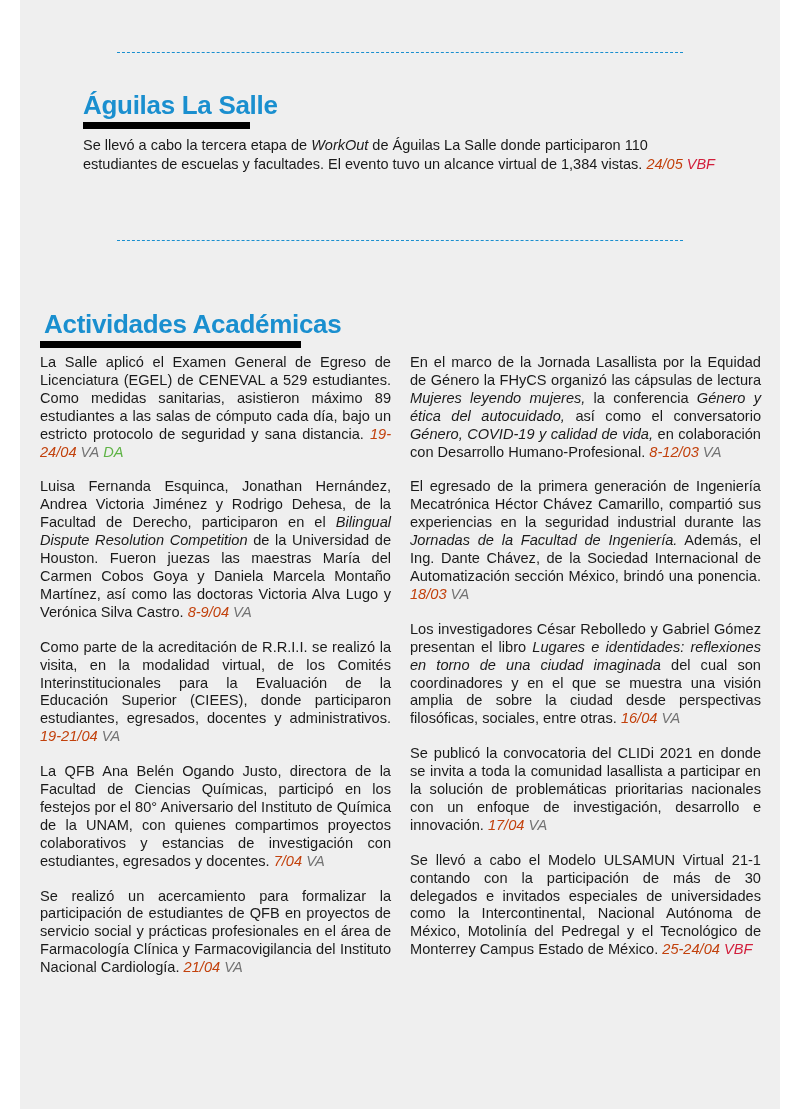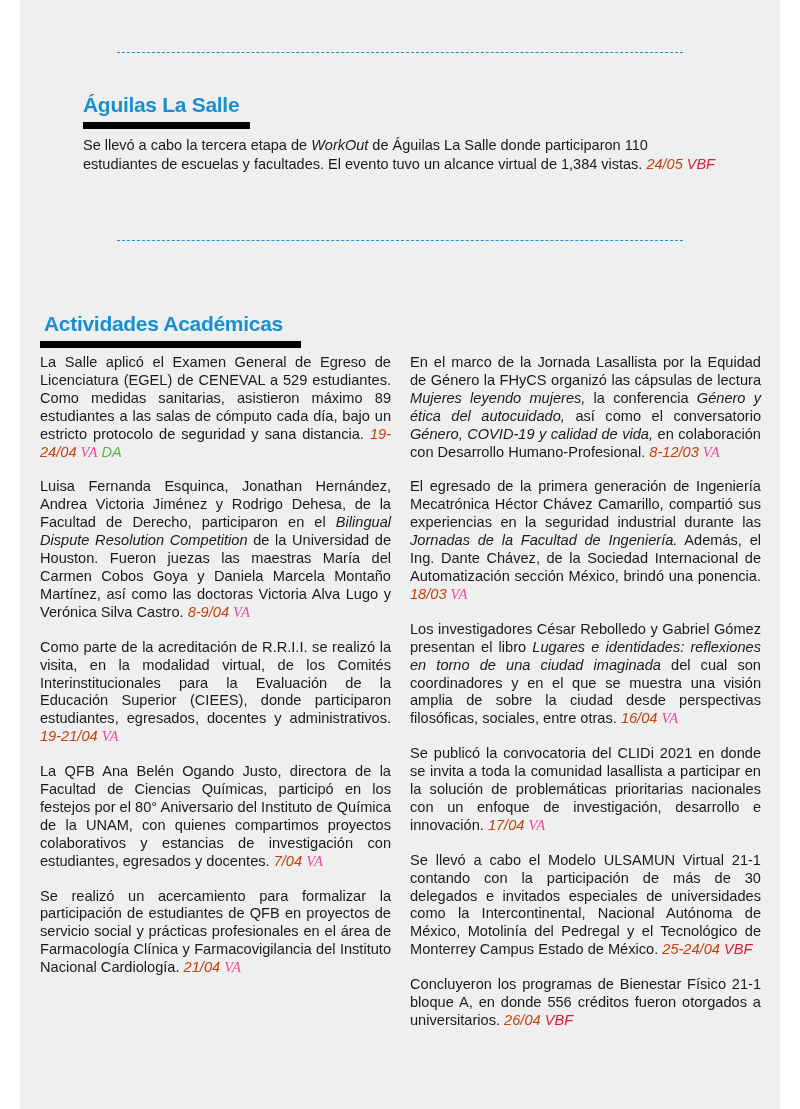--- a/index.html
+++ b/index.html
@@ -1,35 +1,35 @@
 <!DOCTYPE html>
 <html><head>
   <meta charset="utf-8">
   <style>
     html, body { margin: 0; padding: 0; background: #ffffff; }
     body { width: 800px; height: 1109px; position: relative; overflow: hidden; font-family: "Liberation Sans", "DejaVu Sans", sans-serif; }
     .panel { position: absolute; left: 20px; top: 0; width: 760px; height: 1109px; background: #efefef; }
     .dash { position: absolute; left: 117px; width: 566px; height: 0; border-top: 1px dashed #1a8fcf; }
     .dash1 { top: 52px; }
     .dash2 { top: 240px; }
-    .sec-title { position: absolute; font-weight: bold; color: #1a8fcf; font-size: 21px; letter-spacing: -0.3px; line-height: 26px; margin: 0; }
+    .sec-title { position: absolute; font-weight: bold; color: #1a8fcf; font-size: 26px; letter-spacing: -0.3px; line-height: 26px; margin: 0; }
     .bar { position: absolute; height: 7px; background: #000; }
     .aguilas-title { left: 83px; top: 92px; }
     .aguilas-bar { left: 83px; top: 122px; width: 167px; }
     .aguilas-text { position: absolute; left: 83px; top: 136px; width: 640px; font-size: 14.5px; line-height: 19px; color: #1a1a1a; margin: 0; }
     .acad-title { left: 44px; top: 311px; }
     .acad-bar { left: 40px; top: 341px; width: 261px; }
     .col { position: absolute; width: 351px; }
     .col-left { left: 40px; top: 354px; }
     .col-right { left: 410px; top: 354px; }
     .item { font-size: 14.6px; line-height: 17.9px; color: #1a1a1a; text-align: justify; margin: 0 0 17px 0; }
     .item em, .aguilas-text em { font-style: italic; }
     .date { color: #c2410c; font-style: italic; }
     .tag { font-style: italic; }
-    .tag-va { color: #ec4899; font-family: Liberation Serif, serif; }
+    .tag-va { color: #737373; }
     .tag-da { color: #5fb346; }
     .tag-vbf { color: #d21f3c; }
   </style>
 </head>
 <body>
 
 <div class="panel"></div>
 
 <div class="dash dash1"></div>
 
@@ -48,14 +48,13 @@
     <p class="item"><span>Como parte de la acreditación de R.R.I.I. se realizó la visita, en la modalidad virtual, de los Comités Interinstitucionales para la Evaluación de la Educación Superior (CIEES), donde participaron estudiantes, egresados, docentes y administrativos. </span><span class="date">19-21/04</span> <span class="tag tag-va">VA</span></p>
     <p class="item"><span>La QFB Ana Belén Ogando Justo, directora de la Facultad de Ciencias Químicas, participó en los festejos por el 80° Aniversario del Instituto de Química de la UNAM, con quienes compartimos proyectos colaborativos y estancias de investigación con estudiantes, egresados y docentes. </span><span class="date">7/04</span> <span class="tag tag-va">VA</span></p>
     <p class="item"><span>Se realizó un acercamiento para formalizar la participación de estudiantes de QFB en proyectos de servicio social y prácticas profesionales en el área de Farmacología Clínica y Farmacovigilancia del Instituto Nacional Cardiología. </span><span class="date">21/04</span> <span class="tag tag-va">VA</span></p>
   </div>
 <div class="col col-right">
     <p class="item"><span>En el marco de la Jornada Lasallista por la Equidad de Género la FHyCS organizó las cápsulas de lectura </span><em>Mujeres leyendo mujeres,</em><span> la conferencia </span><em>Género y ética del autocuidado,</em><span> así como el conversatorio </span><em>Género, COVID-19 y calidad de vida,</em><span> en colaboración con Desarrollo Humano-Profesional. </span><span class="date">8-12/03</span> <span class="tag tag-va">VA</span></p>
     <p class="item"><span>El egresado de la primera generación de Ingeniería Mecatrónica Héctor Chávez Camarillo, compartió sus experiencias en la seguridad industrial durante las </span><em>Jornadas de la Facultad de Ingeniería.</em><span> Además, el Ing. Dante Chávez, de la Sociedad Internacional de Automatización sección México, brindó una ponencia. </span><span class="date">18/03</span> <span class="tag tag-va">VA</span></p>
     <p class="item"><span>Los investigadores César Rebolledo y Gabriel Gómez presentan el libro </span><em>Lugares e identidades: reflexiones en torno de una ciudad imaginada</em><span> del cual son coordinadores y en el que se muestra una visión amplia de sobre la ciudad desde perspectivas filosóficas, sociales, entre otras. </span><span class="date">16/04</span> <span class="tag tag-va">VA</span></p>
     <p class="item"><span>Se publicó la convocatoria del CLIDi 2021 en donde se invita a toda la comunidad lasallista a participar en la solución de problemáticas prioritarias nacionales con un enfoque de investigación, desarrollo e innovación. </span><span class="date">17/04</span> <span class="tag tag-va">VA</span></p>
     <p class="item"><span>Se llevó a cabo el Modelo ULSAMUN Virtual 21-1 contando con la participación de más de 30 delegados e invitados especiales de universidades como la Intercontinental, Nacional Autónoma de México, Motolinía del Pedregal y el Tecnológico de Monterrey Campus Estado de México. </span><span class="date">25-24/04</span> <span class="tag tag-vbf">VBF</span></p>
-    <p class="item"><span>Concluyeron los programas de Bienestar Físico 21-1 bloque A, en donde 556 créditos fueron otorgados a universitarios. </span><span class="date">26/04</span> <span class="tag tag-vbf">VBF</span></p>
   </div>
 
 </body></html>

